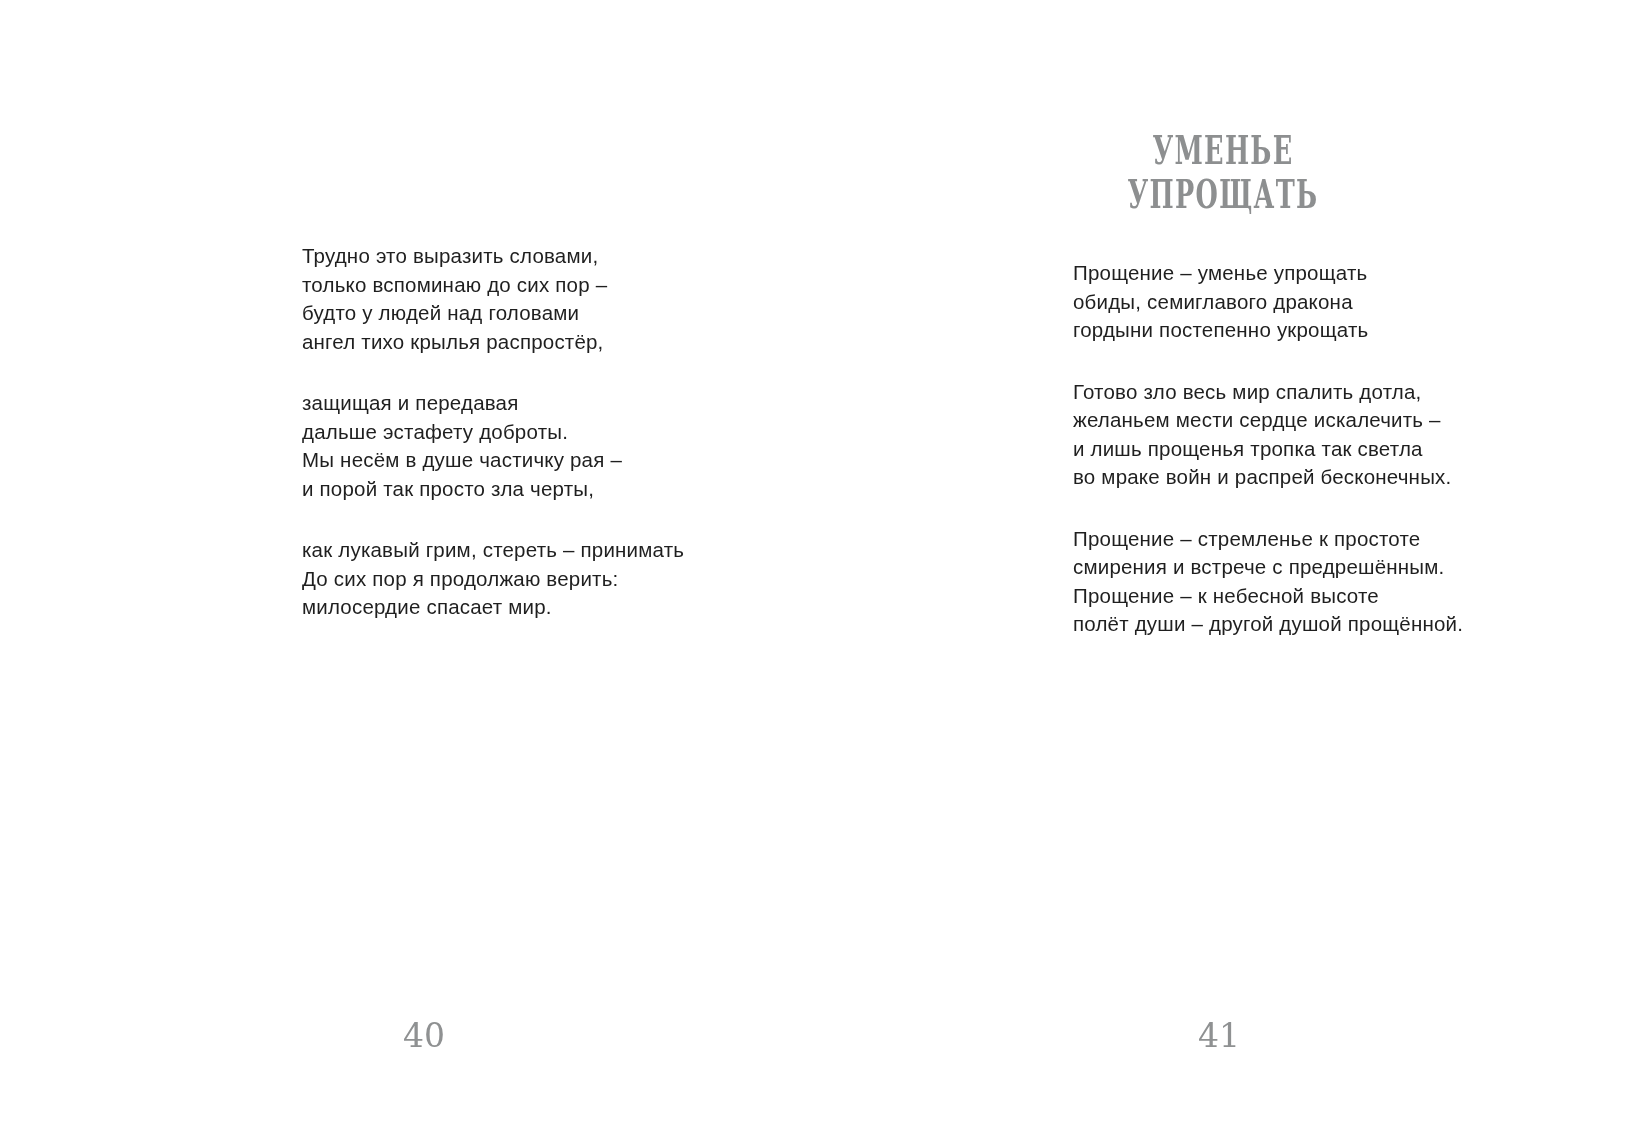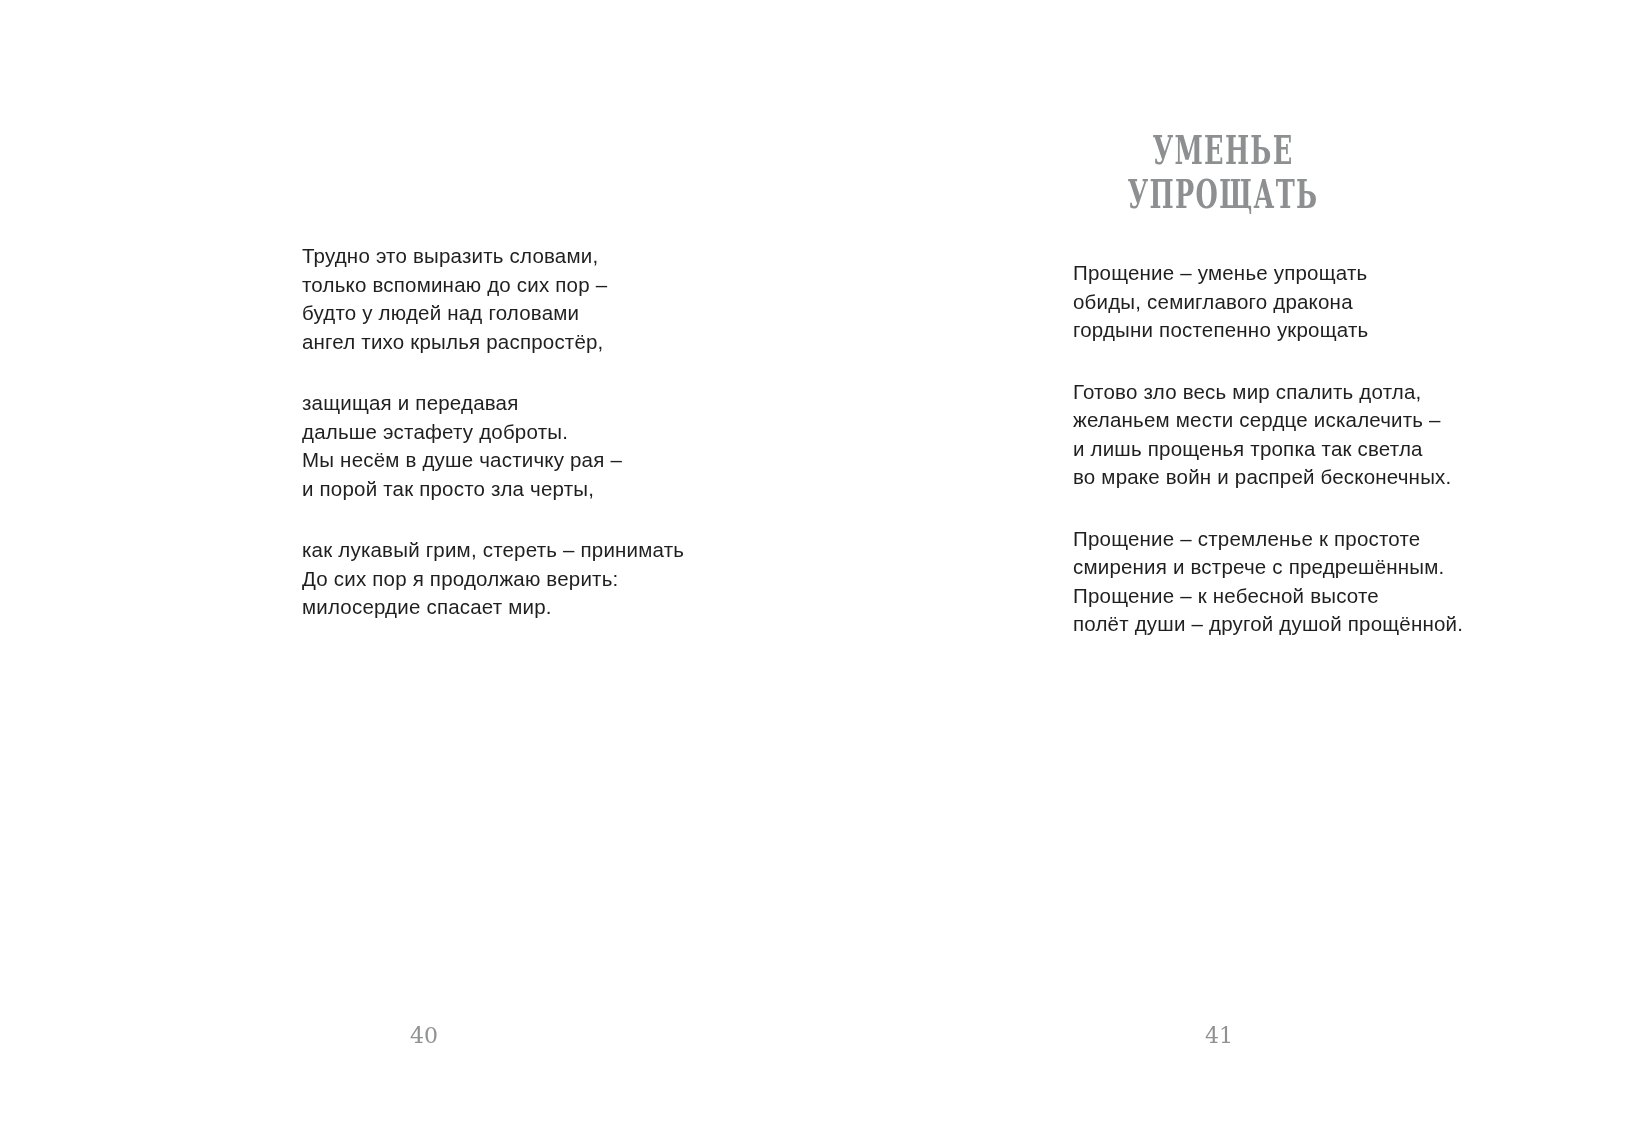--- a/index.html
+++ b/index.html
@@ -42,21 +42,21 @@
     line-height: 44px;
     letter-spacing: 2px;
     transform: scaleX(0.64);
     transform-origin: 50% 50%;
     white-space: nowrap;
   }
   .page-number {
     position: absolute;
     top: 1022px;
     font-family: "DejaVu Serif", serif;
-    font-size: 22px;
+    font-size: 33px;
     line-height: 27px;
     color: #8f9192;
     transform: translateX(-50%);
   }
   .page-number-left  { left: 424px; }
   .page-number-right { left: 1219px; }
 </style>
 </head>
 <body>
 

